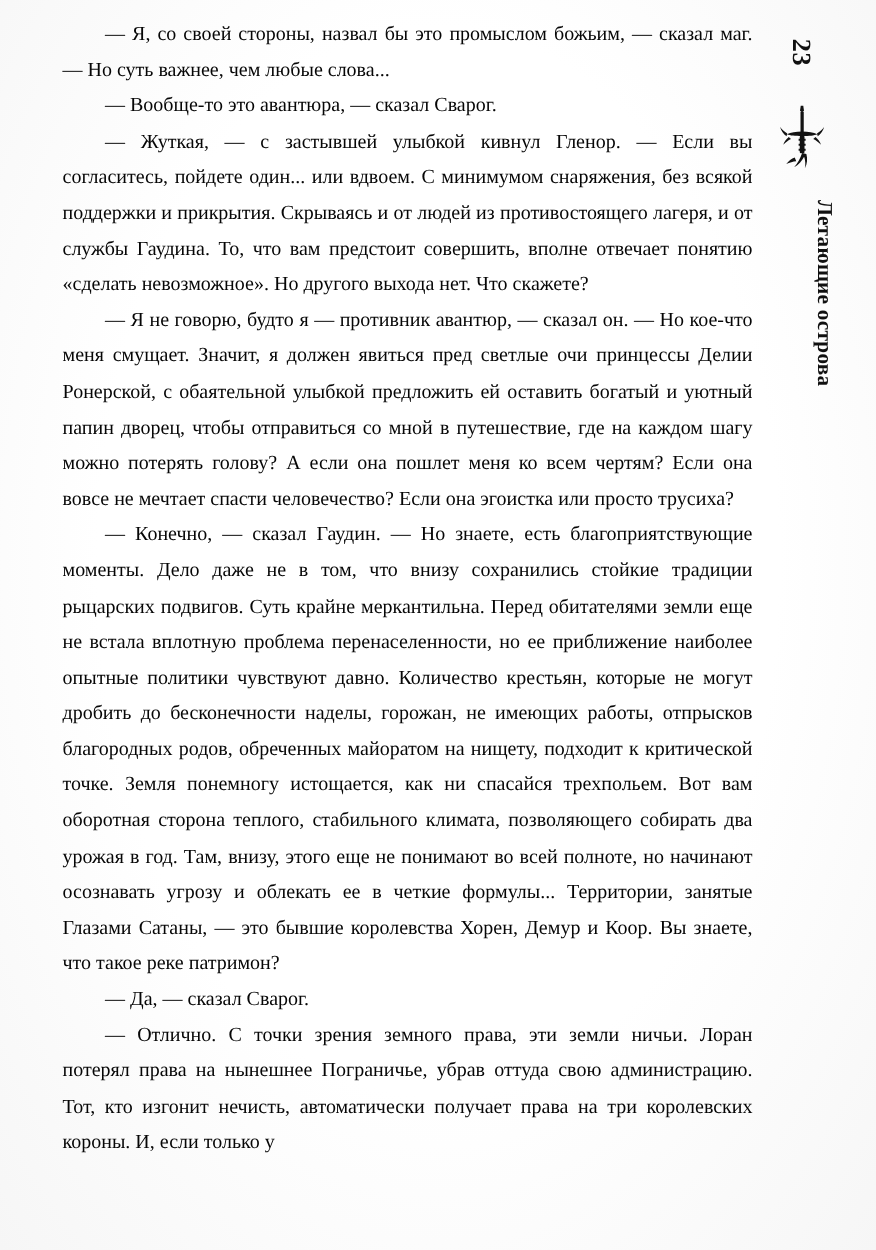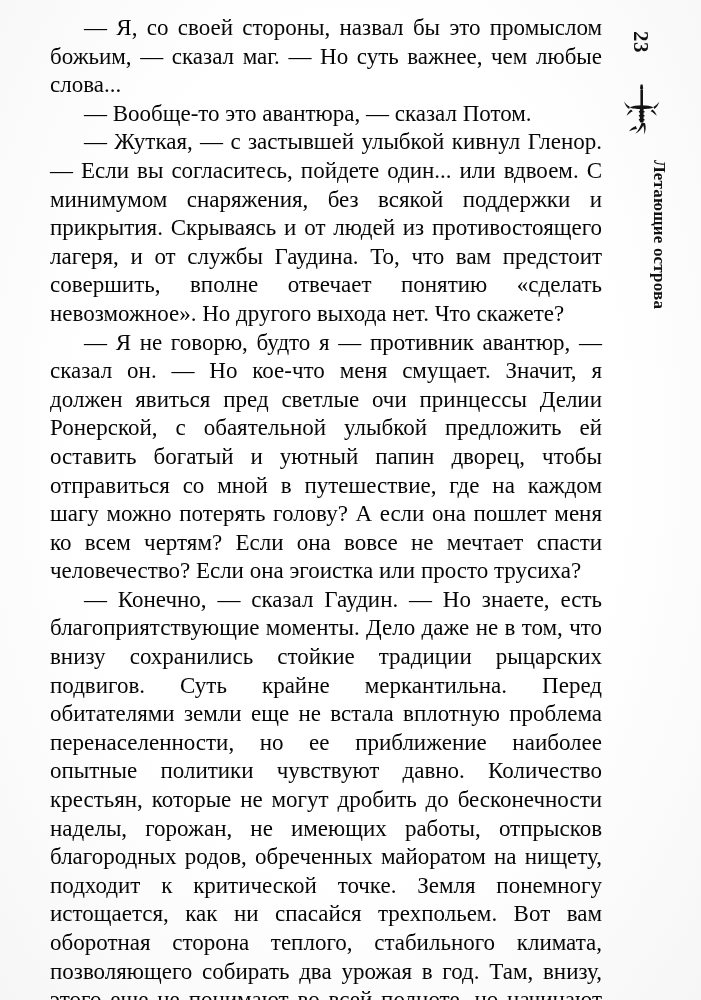--- a/index.html
+++ b/index.html
@@ -85,21 +85,21 @@
   
   .textblock {
     position: absolute;
     left: 50px;
     top: 14px;
     width: 552px;
   }
 
   p.para {
     margin: 0;
-    font-size: 23px;
+    font-size: 16px;
     line-height: 28.6px;
     text-align: justify;
     text-justify: inter-word;
     text-indent: 34px;
     hyphens: none;
     -webkit-hyphens: none;
     word-spacing: 0px;
     color: #0d0d0d;
   }
   p.para.last { text-align: justify; }
@@ -142,20 +142,21 @@
       </svg>
     </div>
 
     <div class="running-head">
       <span class="rh-text">Летающие острова</span>
     </div>
   </div>
 
   <div class="textblock">
     <p class="para">— Я, со своей стороны, назвал бы это промыслом божьим, — сказал маг. — Но суть важнее, чем любые слова...</p>
-    <p class="para">— Вообще-то это авантюра, — сказал Потом.</p>
+    <p class="para">— Вообще-то это авантюра, — сказал Сварог.</p>
     <p class="para">— Жуткая, — с застывшей улыбкой кивнул Гленор. — Если вы согласитесь, пойдете один... или вдвоем. С минимумом снаряжения, без всякой поддержки и прикрытия. Скрываясь и от людей из противостоящего лагеря, и от службы Гаудина. То, что вам предстоит совершить, вполне отвечает понятию «сделать невозможное». Но другого выхода нет. Что скажете?</p>
     <p class="para">— Я не говорю, будто я — противник авантюр, — сказал он. — Но кое-что меня смущает. Значит, я должен явиться пред светлые очи принцессы Делии Ронерской, с обаятельной улыбкой предложить ей оставить богатый и уютный папин дворец, чтобы отправиться со мной в путешествие, где на каждом шагу можно потерять голову? А если она пошлет меня ко всем чертям? Если она вовсе не мечтает спасти человечество? Если она эгоистка или просто трусиха?</p>
     <p class="para">— Конечно, — сказал Гаудин. — Но знаете, есть благоприятствующие моменты. Дело даже не в том, что внизу сохранились стойкие традиции рыцарских подвигов. Суть крайне меркантильна. Перед обитателями земли еще не встала вплотную проблема перенаселенности, но ее приближение наиболее опытные политики чувствуют давно. Количество крестьян, которые не могут дробить до бесконечности наделы, горожан, не имеющих работы, отпрысков благородных родов, обреченных майоратом на нищету, подходит к критической точке. Земля понемногу истощается, как ни спасайся трехпольем. Вот вам оборотная сторона теплого, стабильного климата, позволяющего собирать два урожая в год. Там, внизу, этого еще не понимают во всей полноте, но начинают осознавать угрозу и облекать ее в четкие формулы... Территории, занятые Глазами Сатаны, — это бывшие королевства Хорен, Демур и Коор. Вы знаете, что такое реке патримон?</p>
+    <p class="para">— Да, — сказал Сварог.</p>
     <p class="para last">— Отлично. С точки зрения земного права, эти земли ничьи. Лоран потерял права на нынешнее Пограничье, убрав оттуда свою администрацию. Тот, кто изгонит нечисть, автоматически получает права на три королевских короны. И, если только у</p>
   </div>
 
 </div>
 
 </body></html>

